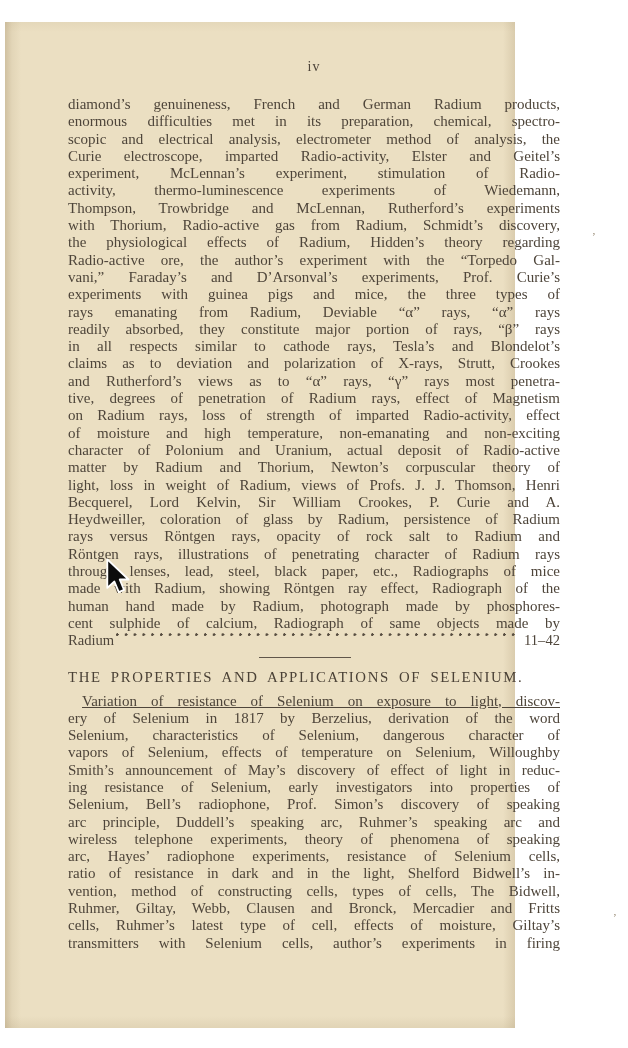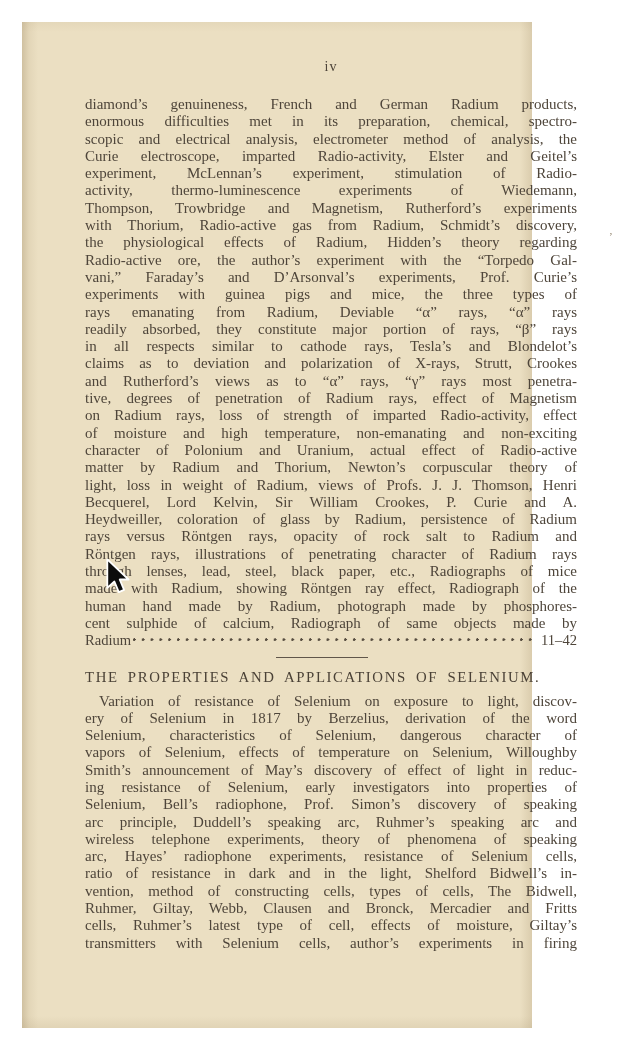--- a/index.html
+++ b/index.html
@@ -9,38 +9,37 @@
     font-family:"Liberation Serif","DejaVu Serif",serif;
   }
   .paper {
     position:absolute; left:5px; top:22px; width:510px; height:1006px;
     background:
       linear-gradient(90deg, rgba(150,128,90,0.32) 0px, rgba(150,128,90,0.10) 7px, rgba(150,128,90,0) 16px),
       linear-gradient(270deg, rgba(150,128,90,0.20) 0px, rgba(150,128,90,0) 12px),
       linear-gradient(0deg, rgba(150,128,90,0.12) 0px, rgba(150,128,90,0) 12px),
       linear-gradient(180deg, rgba(150,128,90,0.08) 0px, rgba(150,128,90,0) 10px),
       #ebdfc2;
-    margin-left: 17px;
   }
   .content {
     position:absolute; left:63px; top:0; width:492px; color:#4e453a;
   }
   .folio {
     margin-top:37px; text-align:center; font-size:14px; letter-spacing:1px;
   }
   .para { text-align:justify; }
   .para1 { margin-top:21px; }
   .para2 { margin-top:7px; }
   .tline {
     font-size:15px; line-height:17.3px;
     text-align:justify; text-align-last:justify;
   }
-  .para2 .tline:first-child { text-indent:14px; }
+  .para2 .tline:first-child { text-indent:14px;text-decoration:underline; }
   .leader-row {
-    display:flex; align-items:center;
+    display:flex; align-items:flex-start;
     font-size:14.6px; line-height:17.3px;
   }
   .leader-dots {
     flex:1 1 auto; height:5px; margin:0 9px 2px 2px;
     background-image:radial-gradient(circle at 1.3px 2.6px, #574d40 1.15px, rgba(0,0,0,0) 1.5px);
     background-size:8.8px 5px; background-repeat:repeat-x;
   }
   .divider {
     width:92px; height:0; border-top:1.6px solid #60564a;
     margin:7px auto 0 auto; transform:translateX(-9px);
@@ -62,35 +61,35 @@
 
     <div class="folio">iv</div>
 
     <div class="para para1">
         <div class="tline">diamond’s genuineness, French and German Radium products,</div>
         <div class="tline">enormous difficulties met in its preparation, chemical, spectro-</div>
         <div class="tline">scopic and electrical analysis, electrometer method of analysis, the</div>
         <div class="tline">Curie electroscope, imparted Radio-activity, Elster and Geitel’s</div>
         <div class="tline">experiment, McLennan’s experiment, stimulation of Radio-</div>
         <div class="tline">activity, thermo-luminescence experiments of Wiedemann,</div>
-        <div class="tline">Thompson, Trowbridge and Magnetism, Rutherford’s experiments</div>
+        <div class="tline">Thompson, Trowbridge and McLennan, Rutherford’s experiments</div>
         <div class="tline">with Thorium, Radio-active gas from Radium, Schmidt’s discovery,</div>
         <div class="tline">the physiological effects of Radium, Hidden’s theory regarding</div>
         <div class="tline">Radio-active ore, the author’s experiment with the “Torpedo Gal-</div>
         <div class="tline">vani,” Faraday’s and D’Arsonval’s experiments, Prof. Curie’s</div>
         <div class="tline">experiments with guinea pigs and mice, the three types of</div>
         <div class="tline">rays emanating from Radium, Deviable “α” rays, “α” rays</div>
         <div class="tline">readily absorbed, they constitute major portion of rays, “β” rays</div>
         <div class="tline">in all respects similar to cathode rays, Tesla’s and Blondelot’s</div>
         <div class="tline">claims as to deviation and polarization of X-rays, Strutt, Crookes</div>
         <div class="tline">and Rutherford’s views as to “α” rays, “γ” rays most penetra-</div>
         <div class="tline">tive, degrees of penetration of Radium rays, effect of Magnetism</div>
         <div class="tline">on Radium rays, loss of strength of imparted Radio-activity, effect</div>
         <div class="tline">of moisture and high temperature, non-emanating and non-exciting</div>
-        <div class="tline">character of Polonium and Uranium, actual effect of Radio-active</div>
+        <div class="tline">character of Polonium and Uranium, actual deposit of Radio-active</div>
         <div class="tline">matter by Radium and Thorium, Newton’s corpuscular theory of</div>
         <div class="tline">light, loss in weight of Radium, views of Profs. J. J. Thomson, Henri</div>
         <div class="tline">Becquerel, Lord Kelvin, Sir William Crookes, P. Curie and A.</div>
         <div class="tline">Heydweiller, coloration of glass by Radium, persistence of Radium</div>
         <div class="tline">rays versus Röntgen rays, opacity of rock salt to Radium and</div>
         <div class="tline">Röntgen rays, illustrations of penetrating character of Radium rays</div>
         <div class="tline">through lenses, lead, steel, black paper, etc., Radiographs of mice</div>
         <div class="tline">made with Radium, showing Röntgen ray effect, Radiograph of the</div>
         <div class="tline">human hand made by Radium, photograph made by phosphores-</div>
         <div class="tline">cent sulphide of calcium, Radiograph of same objects made by</div>

